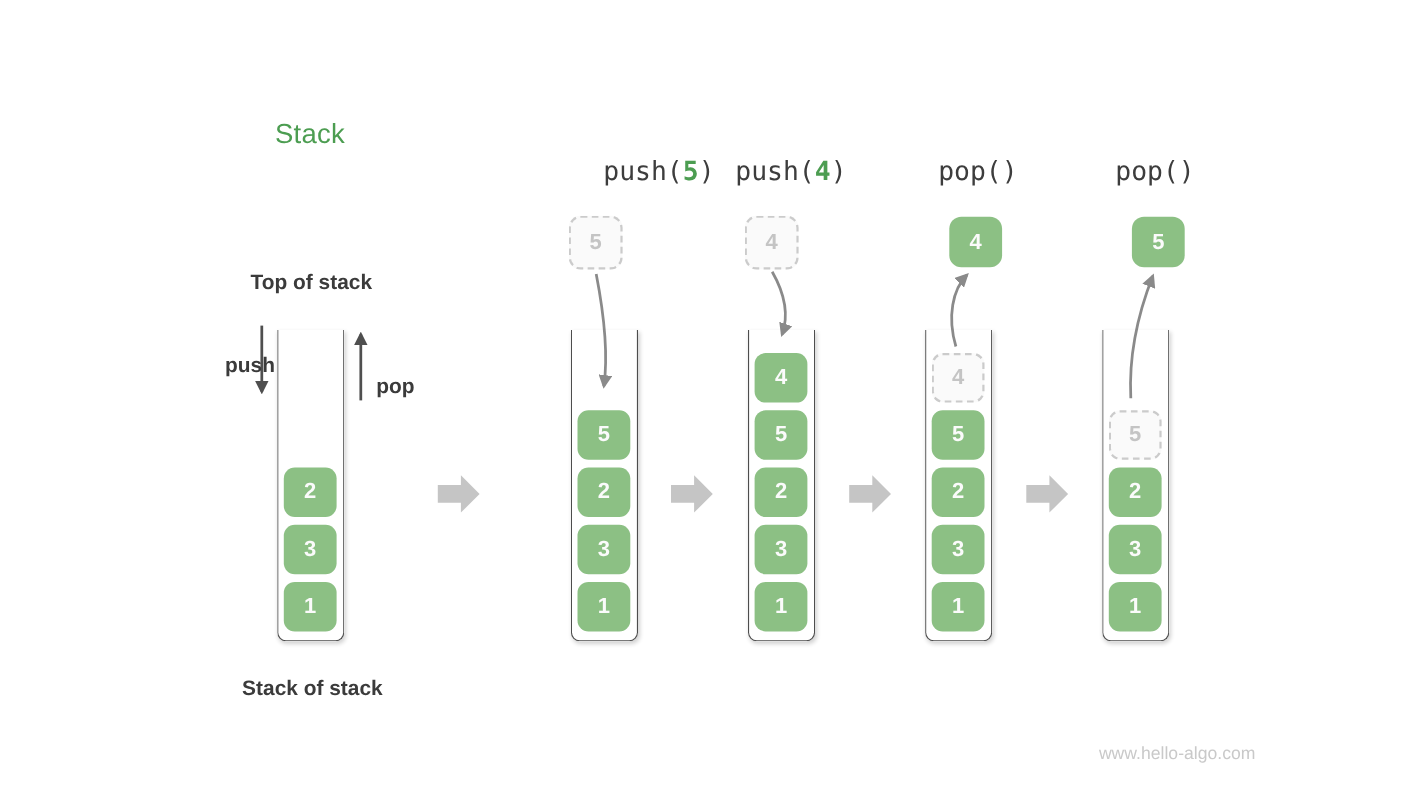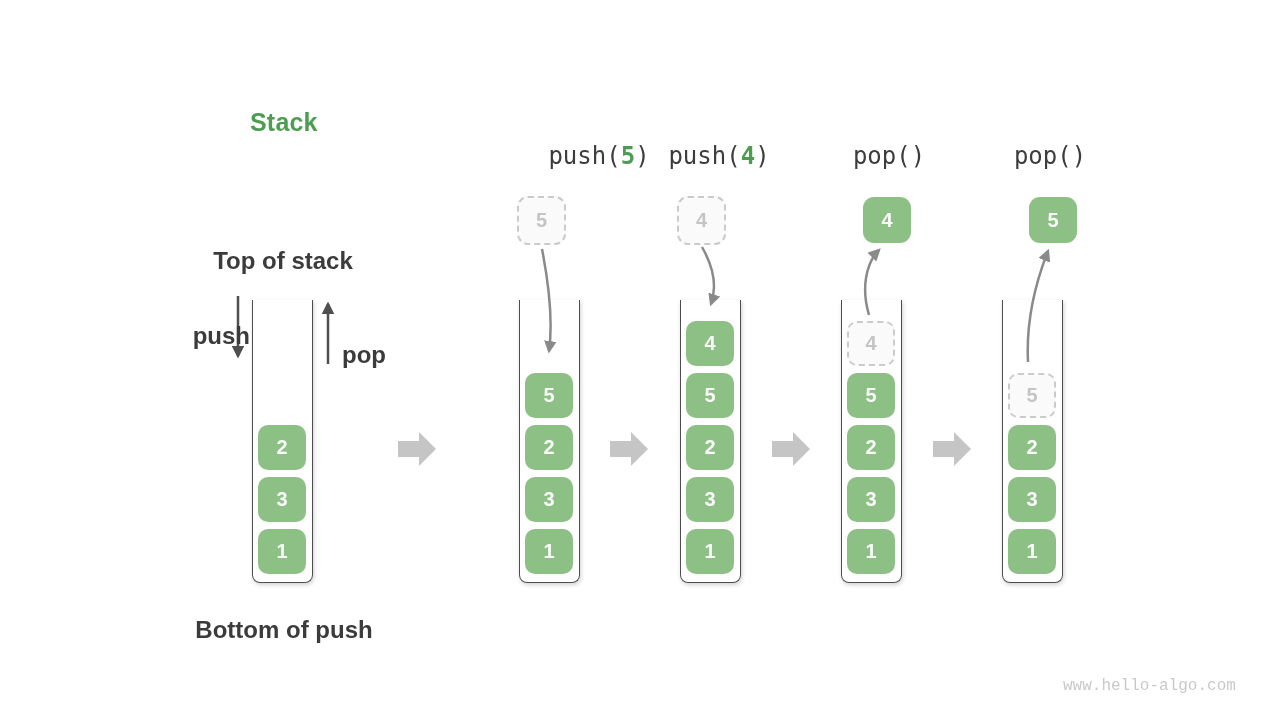--- a/index.html
+++ b/index.html
@@ -1,22 +1,22 @@
 <!DOCTYPE html>
 <html><head>
 <meta charset="utf-8">
 <style>
   html,body{margin:0;padding:0;background:#ffffff;}
   .canvas{position:relative;width:1280px;height:720px;background:#ffffff;overflow:hidden;
           font-family:"Liberation Sans",sans-serif;}
   svg.arrows{position:absolute;left:0;top:0;width:1280px;height:720px;pointer-events:none;}
 
-  .title{position:absolute;left:250px;top:108px;margin:0;font-size:25px;font-weight:bold;
+  .title{position:absolute;left:250px;top:108px;margin:0;font-size:25px;font-weight:normal;
          color:#4c9d51;letter-spacing:0.2px;}
-  .lbl{position:absolute;font-weight:bold;font-size:24px;color:#3b3b3b;white-space:nowrap;}
+  .lbl{position:absolute;font-weight:bold;font-size:19px;color:#3b3b3b;white-space:nowrap;}
   .top-label{left:283px;top:247px;transform:translateX(-50%);}
   .bottom-label{left:284px;top:616px;transform:translateX(-50%);}
   .push-label{left:222px;top:322px;transform:translateX(-100%);margin-left:28px;}
   .pop-label{left:342px;top:341px;}
 
   .op-label{position:absolute;top:142px;transform:translateX(-50%);white-space:nowrap;
             font-family:"DejaVu Sans Mono",monospace;font-size:24px;color:#3d3d3d;}
   .op-label .arg{color:#4c9d51;font-weight:bold;}
 
   .stack{position:absolute;top:300px;width:61px;height:283px;box-sizing:border-box;
@@ -27,21 +27,21 @@
        background:#8cc084;color:#fbfbfb;font-weight:bold;font-size:20px;
        line-height:45px;text-align:center;}
   .box.dashed{background:#fafafa;border:2px dashed #cbcbcb;color:#c4c4c4;
               box-sizing:border-box;line-height:41px;}
   .float-box{position:absolute;width:48px;height:46px;border-radius:11px;
              background:#8cc084;color:#fbfbfb;font-weight:bold;font-size:20px;
              line-height:46px;text-align:center;}
   .float-box.dashed{width:49px;height:49px;box-sizing:border-box;background:#fafafa;
                     border:2px dashed #cbcbcb;color:#c4c4c4;line-height:45px;}
 
-  .watermark{position:absolute;left:1063px;top:677px;font-family:Liberation Mono, monospace;
+  .watermark{position:absolute;left:999px;top:677px;font-family:Liberation Sans, sans-serif;
              font-size:16px;color:#c9c9c9;white-space:nowrap;}
 </style>
 </head>
 <body>
 
 <div class="canvas">
 
   <svg class="arrows" viewBox="0 0 1280 720">
     <defs>
       <marker id="headDark" markerWidth="5" markerHeight="5" refX="4" refY="2.5" orient="auto">
@@ -64,21 +64,21 @@
     <polygon points="610,441 631,441 631,432 648,449 631,466 631,457 610,457" fill="#c5c5c5"></polygon>
     <polygon points="772,441 793,441 793,432 810,449 793,466 793,457 772,457" fill="#c5c5c5"></polygon>
     <polygon points="933,441 954,441 954,432 971,449 954,466 954,457 933,457" fill="#c5c5c5"></polygon>
   </svg>
 
   <h1 class="title">Stack</h1>
 
   <div class="lbl top-label">Top of stack</div>
   <div class="lbl push-label">push</div>
   <div class="lbl pop-label">pop</div>
-  <div class="lbl bottom-label">Bottom of push</div>
+  <div class="lbl bottom-label">Stack of stack</div>
 
   <div class="op-label" style="left:599px"><span>push(</span><span class="arg">5</span><span>)</span></div>
   <div class="op-label" style="left:719px"><span>push(</span><span class="arg">4</span><span>)</span></div>
   <div class="op-label" style="left:889px"><span>pop(</span><span class="arg"></span><span>)</span></div>
   <div class="op-label" style="left:1050px"><span>pop(</span><span class="arg"></span><span>)</span></div>
 
   <div class="stack" id="stack-0" style="left:252px">
       <div class="box" style="top: 125px;">2</div>
       <div class="box" style="top: 177px;">3</div>
       <div class="box" style="top: 229px;">1</div>

